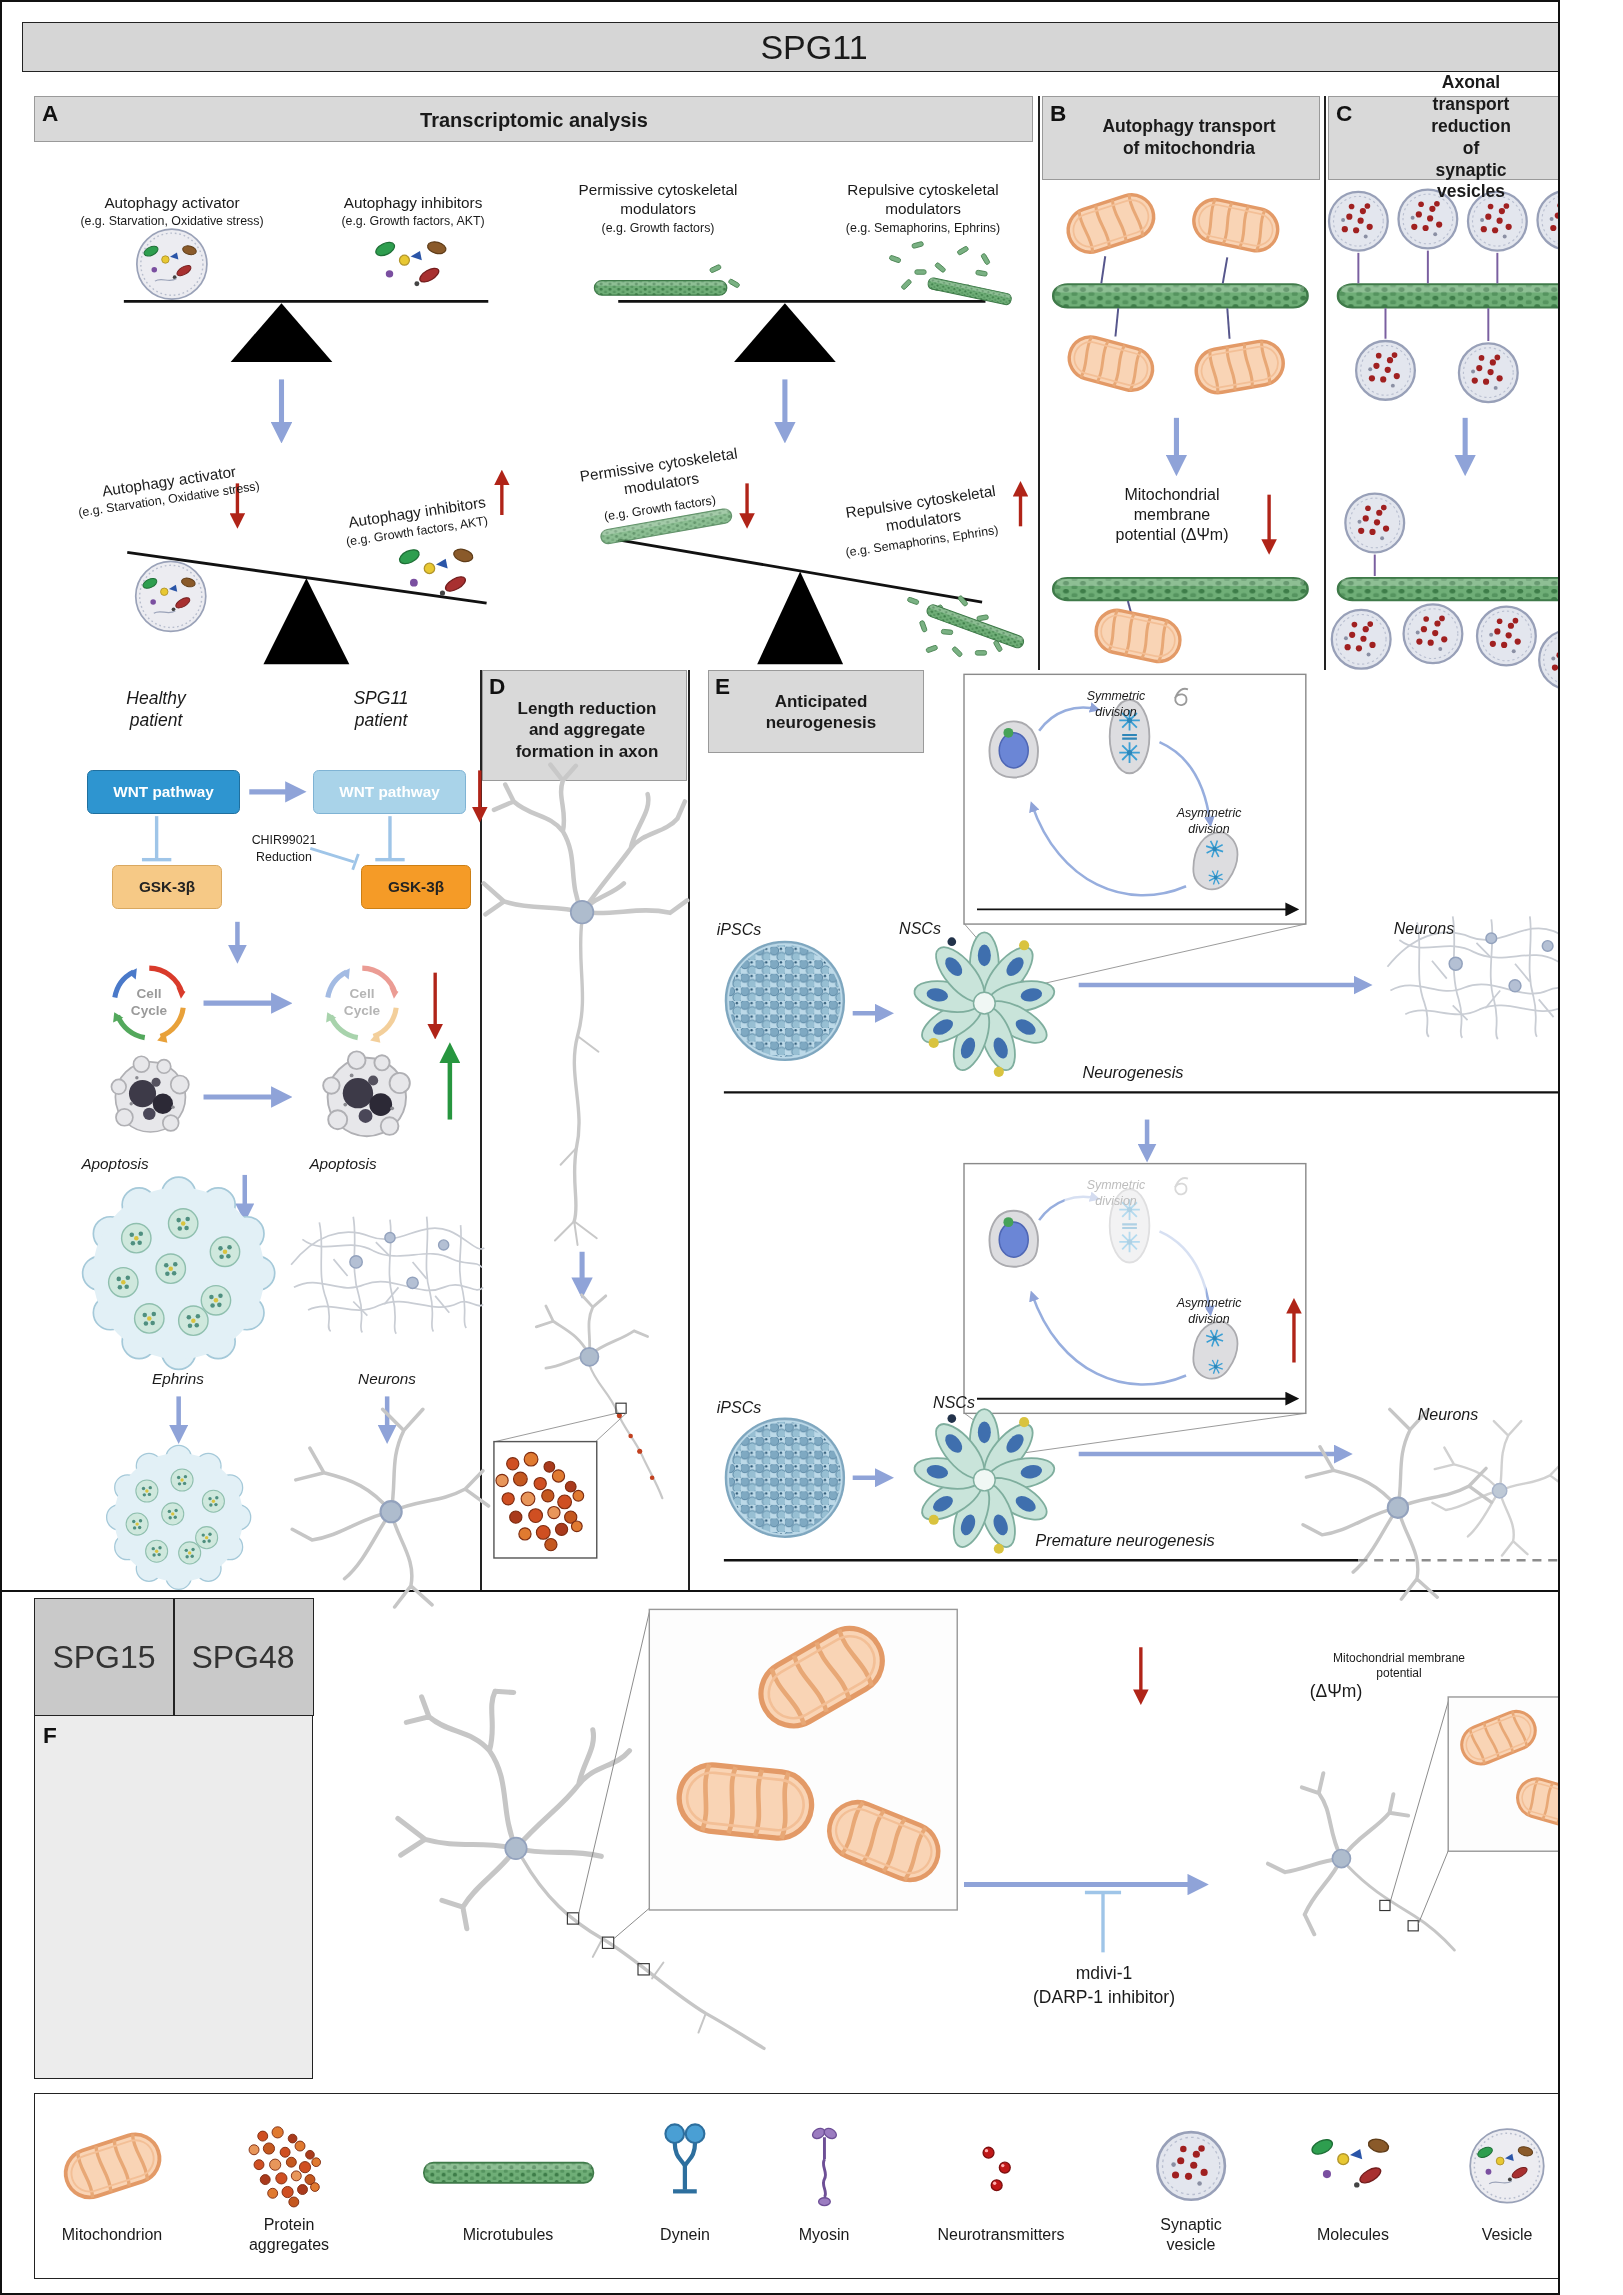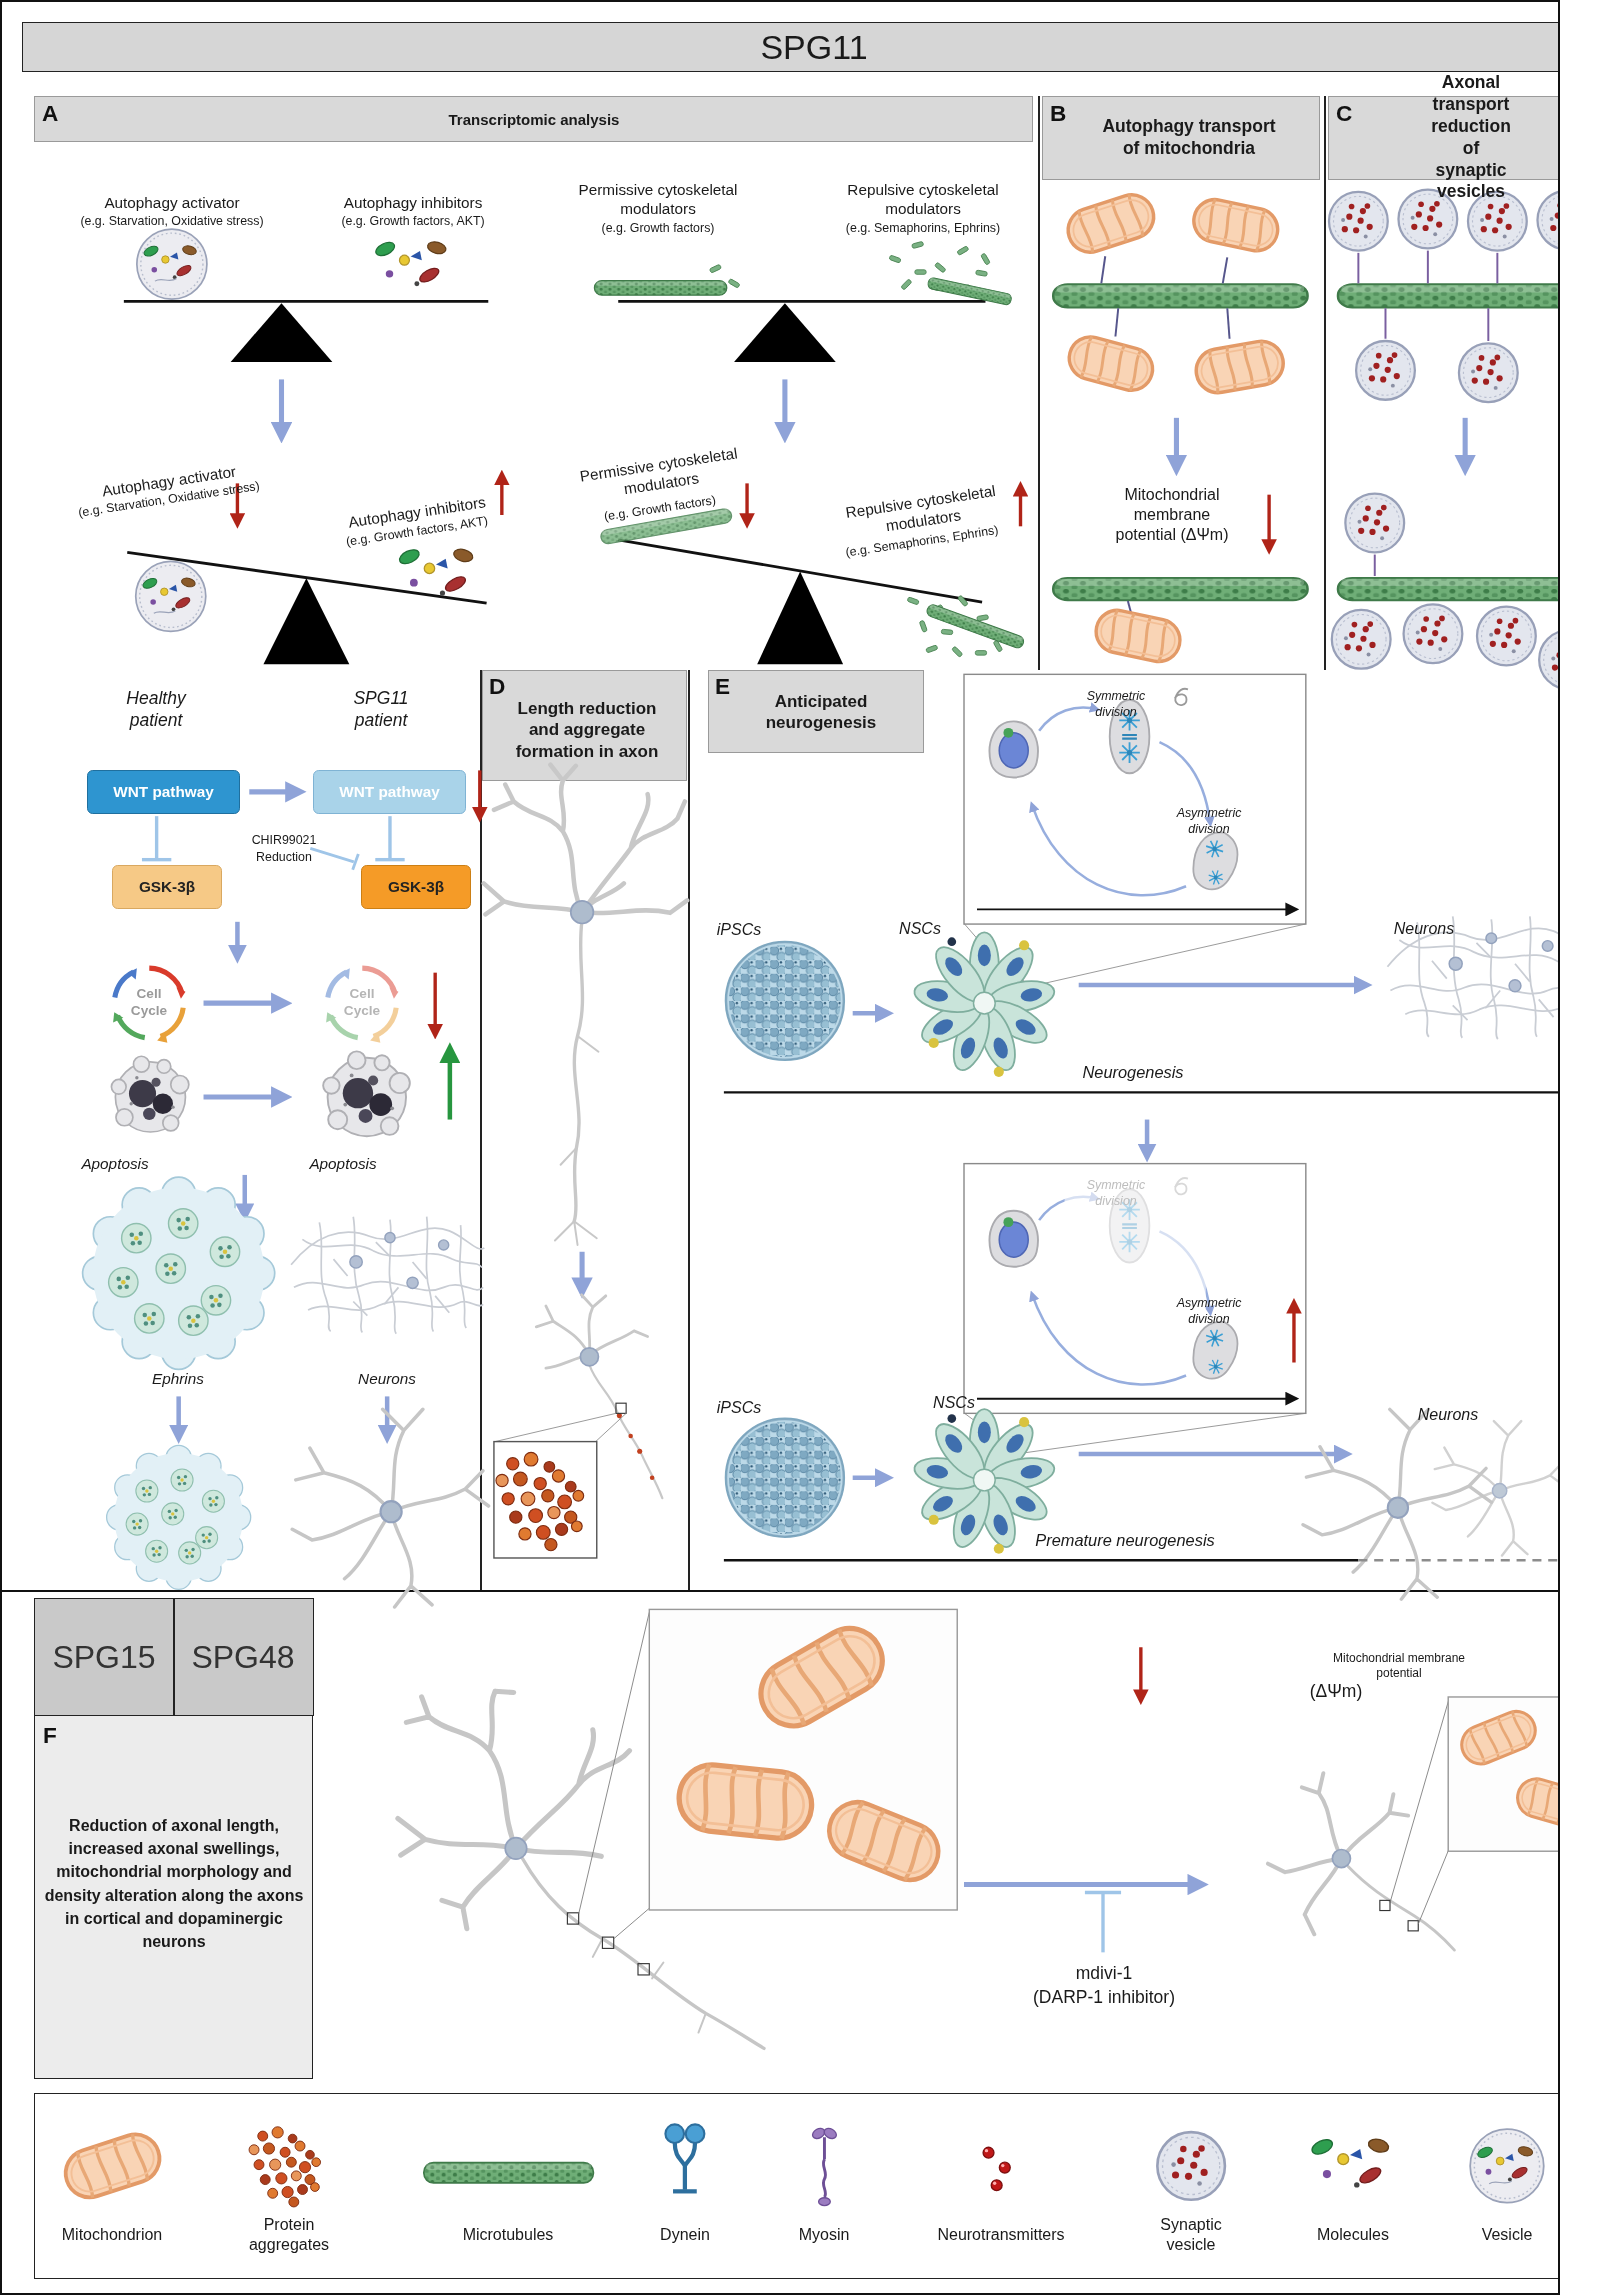--- a/index.html
+++ b/index.html
@@ -576,21 +576,21 @@
         </g>
       <g>
           <use href="#bigves" transform="translate(2663,3830) scale(1.05)"></use>
         </g>
     </g>
   </svg>
 
   <div class="t" style="left:812px;top:45px;font-size:34px">SPG11</div>
 
   <div class="letter" style="left:40px;top:99px">A</div>
-  <div class="t b" style="left:532px;top:118px;font-size:15px">Transcriptomic analysis</div>
+  <div class="t b" style="left:532px;top:118px;font-size:20px">Transcriptomic analysis</div>
   <div class="letter" style="left:1048px;top:99px">B</div>
   <div class="t b" style="left:1187px;top:136px;font-size:17.5px">Autophagy transport
 of mitochondria</div>
   <div class="letter" style="left:1334px;top:99px">C</div>
   <div class="t b" style="left:1469px;top:136px;font-size:17.5px">Axonal transport
 reduction of
 synaptic vesicles</div>
 
   <div class="t" style="left:170px;top:201px;font-size:15.3px">Autophagy activator</div>
   <div class="t" style="left:170px;top:220px;font-size:12.4px">(e.g. Starvation, Oxidative stress)</div>
@@ -668,21 +668,20 @@
   <div class="t i" style="left:1207px;top:1309px;font-size:12.4px">Asymmetric
 division</div>
   <div class="t i" style="left:737px;top:1406px;font-size:16px">iPSCs</div>
   <div class="t i" style="left:952px;top:1401px;font-size:16px">NSCs</div>
   <div class="t i" style="left:1446px;top:1413px;font-size:16px">Neurons</div>
   <div class="t i" style="left:1123px;top:1538px;font-size:16.4px">Premature neurogenesis</div>
 
   <div class="t" style="left:102px;top:1655px;font-size:32px;color:#333">SPG15</div>
   <div class="t" style="left:241px;top:1655px;font-size:32px;color:#333">SPG48</div>
   <div class="letter" style="left:41px;top:1721px">F</div>
-  <div class="t b" style="left:172px;top:1882px;font-size:16px;width:260px;white-space:normal;line-height:1.45">Reduction of axonal length, increased axonal swellings, mitochondrial morphology and density alteration along the axons in cortical and dopaminergic neurons</div>
   <div class="t" style="left:1397px;top:1664px;font-size:12px">Mitochondrial membrane potential</div>
   <div class="t" style="left:1334px;top:1690px;font-size:17.5px">(ΔΨm)</div>
   <div class="t" style="left:1102px;top:1972px;font-size:17.5px">mdivi-1</div>
   <div class="t" style="left:1102px;top:1996px;font-size:17.5px">(DARP-1 inhibitor)</div>
 
   <div class="t" style="left:110px;top:2233px;font-size:16px">Mitochondrion</div>
   <div class="t" style="left:287px;top:2233px;font-size:16px">Protein
 aggregates</div>
   <div class="t" style="left:506px;top:2233px;font-size:16px">Microtubules</div>
   <div class="t" style="left:683px;top:2233px;font-size:16px">Dynein</div>

